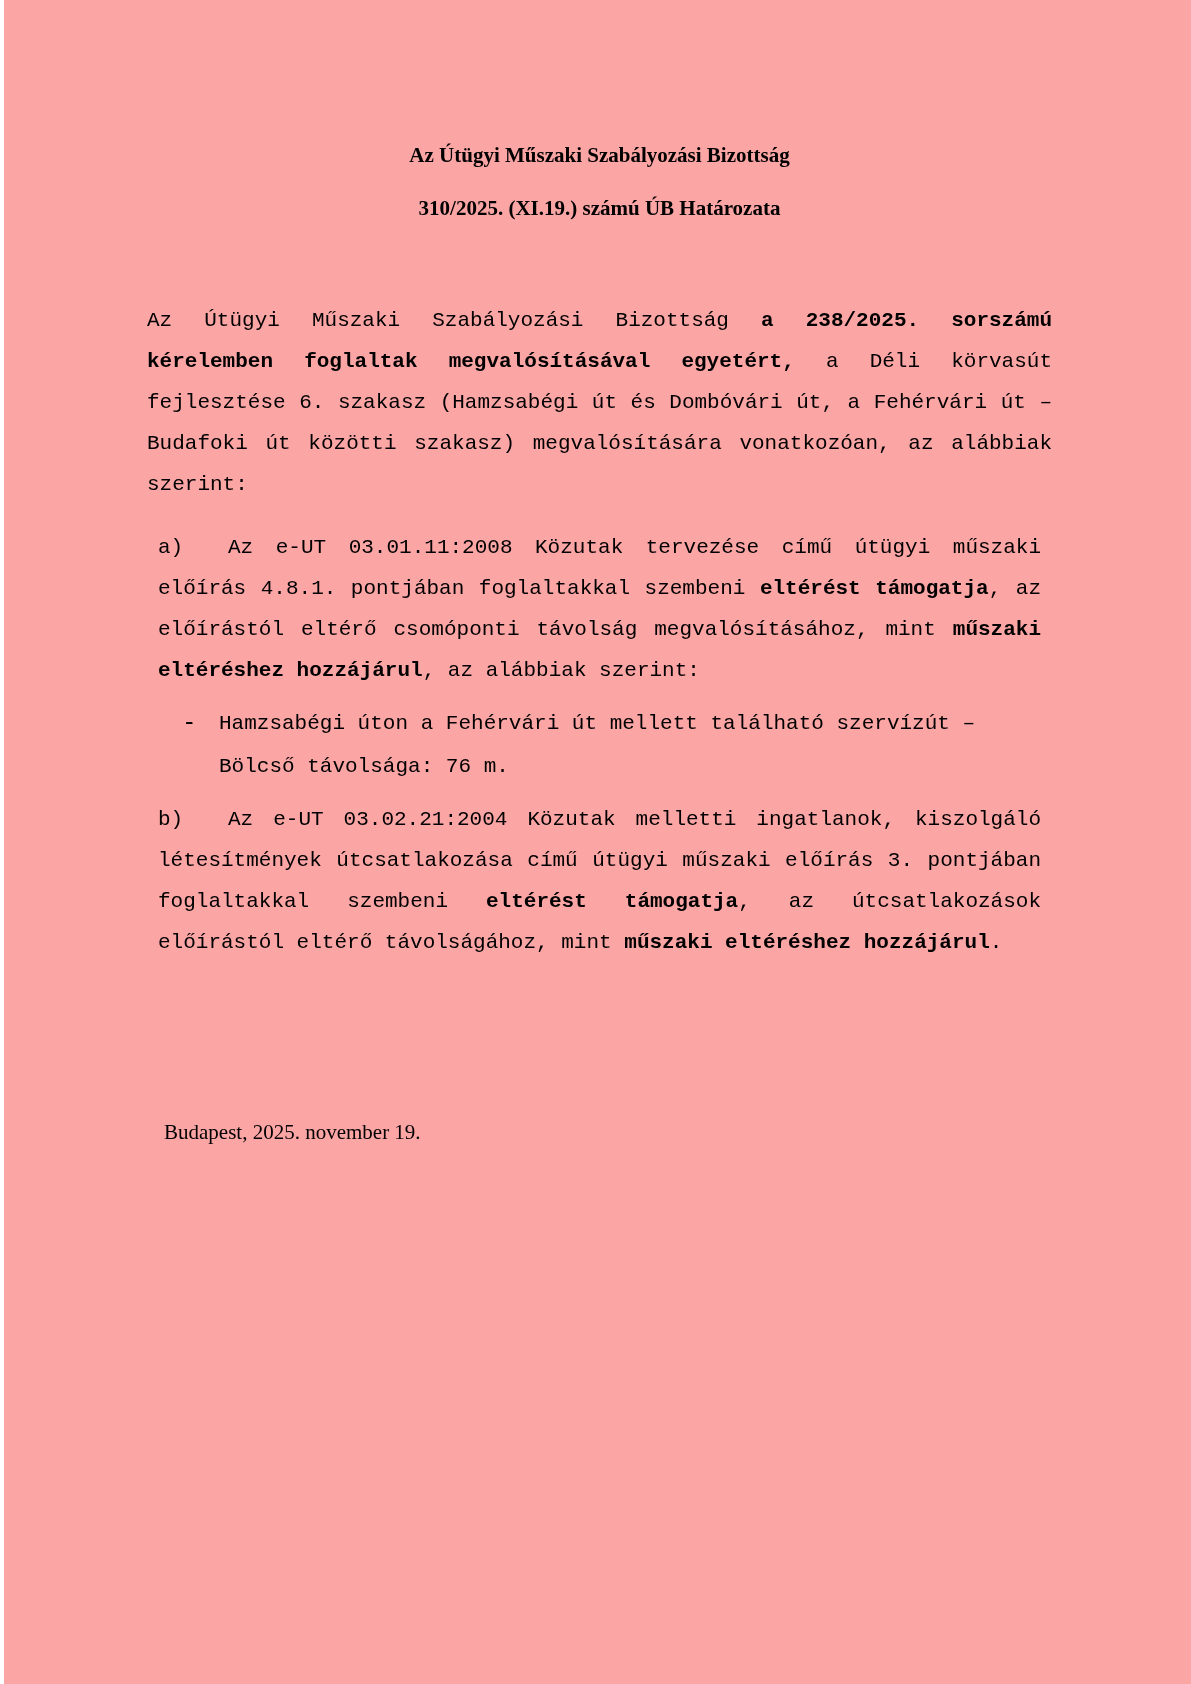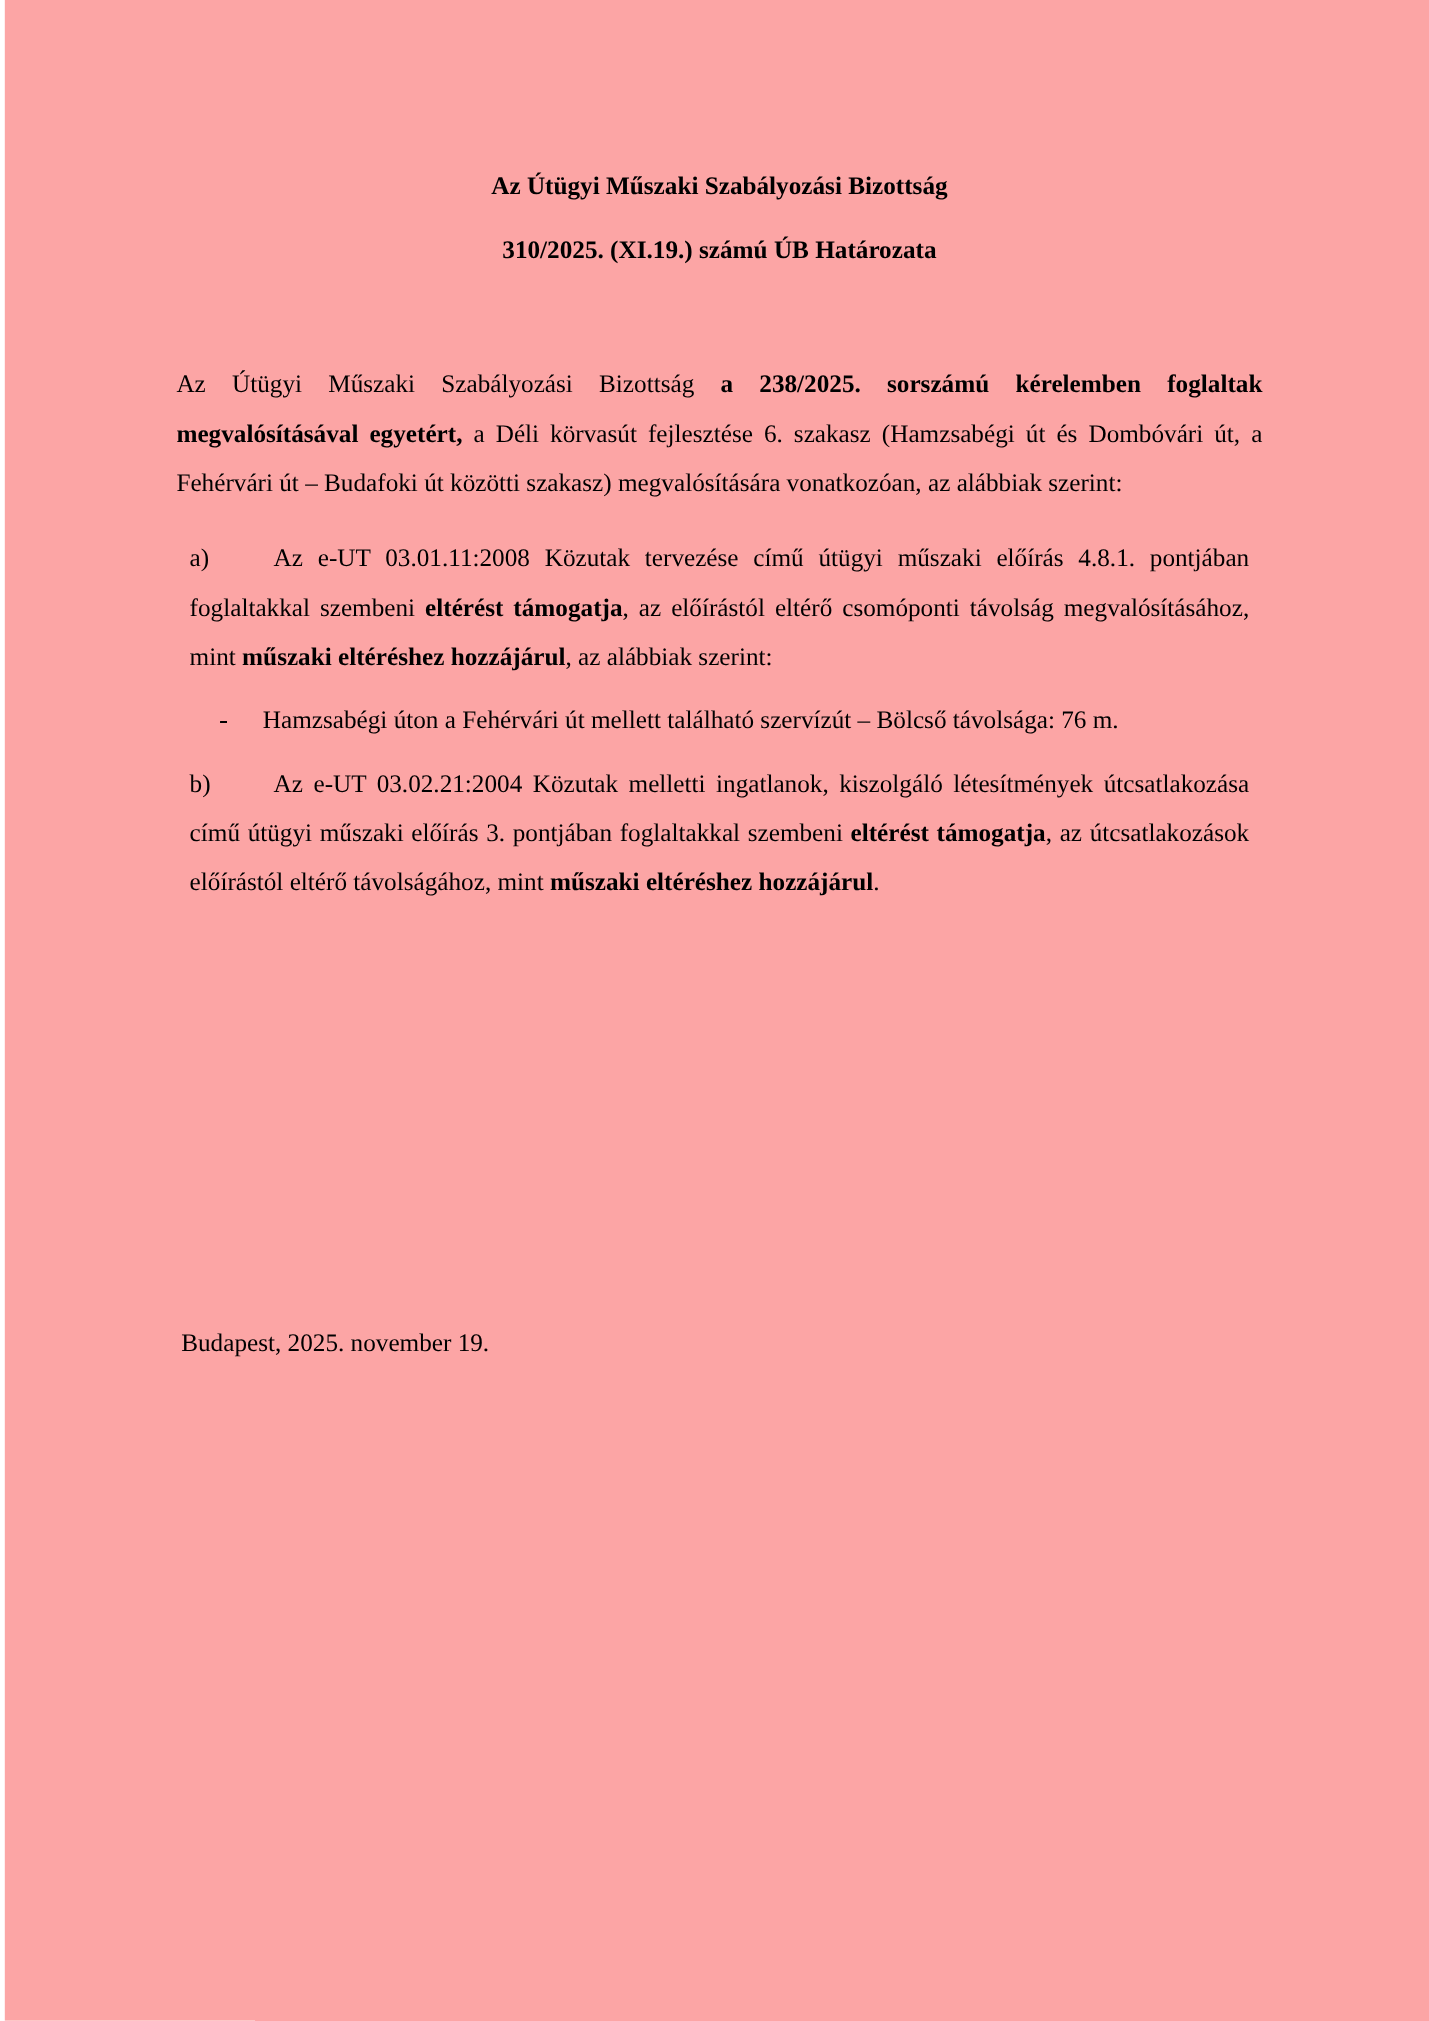--- a/index.html
+++ b/index.html
@@ -34,20 +34,21 @@
       margin: 0;
     }
     .title-1 { top: 143px; }
     .title-2 { top: 196px; }
 
     .content {
       position: absolute;
       left: 143px;
       width: 905px;
       top: 300px;
+      font-family: Liberation Mono, monospace;
     }
     .para {
       margin: 0;
       text-align: justify;
       line-height: 41px;
     }
     .para b { font-weight: bold; }
 
     .intro { margin-bottom: 22px; }
 
@@ -77,21 +78,21 @@
       position: absolute;
       left: 36px;
       top: 0;
     }
 
     .date {
       position: absolute;
       left: 143px;
       top: 1103px;
       line-height: 24px;
-      margin: 4px;
+      margin: 17px;
     }
   </style>
 </head>
 <body>
 
 <div class="page">
 
   <h1 class="title title-1">Az Útügyi Műszaki Szabályozási Bizottság</h1>
   <h2 class="title title-2">310/2025. (XI.19.) számú ÚB Határozata</h2>
 

